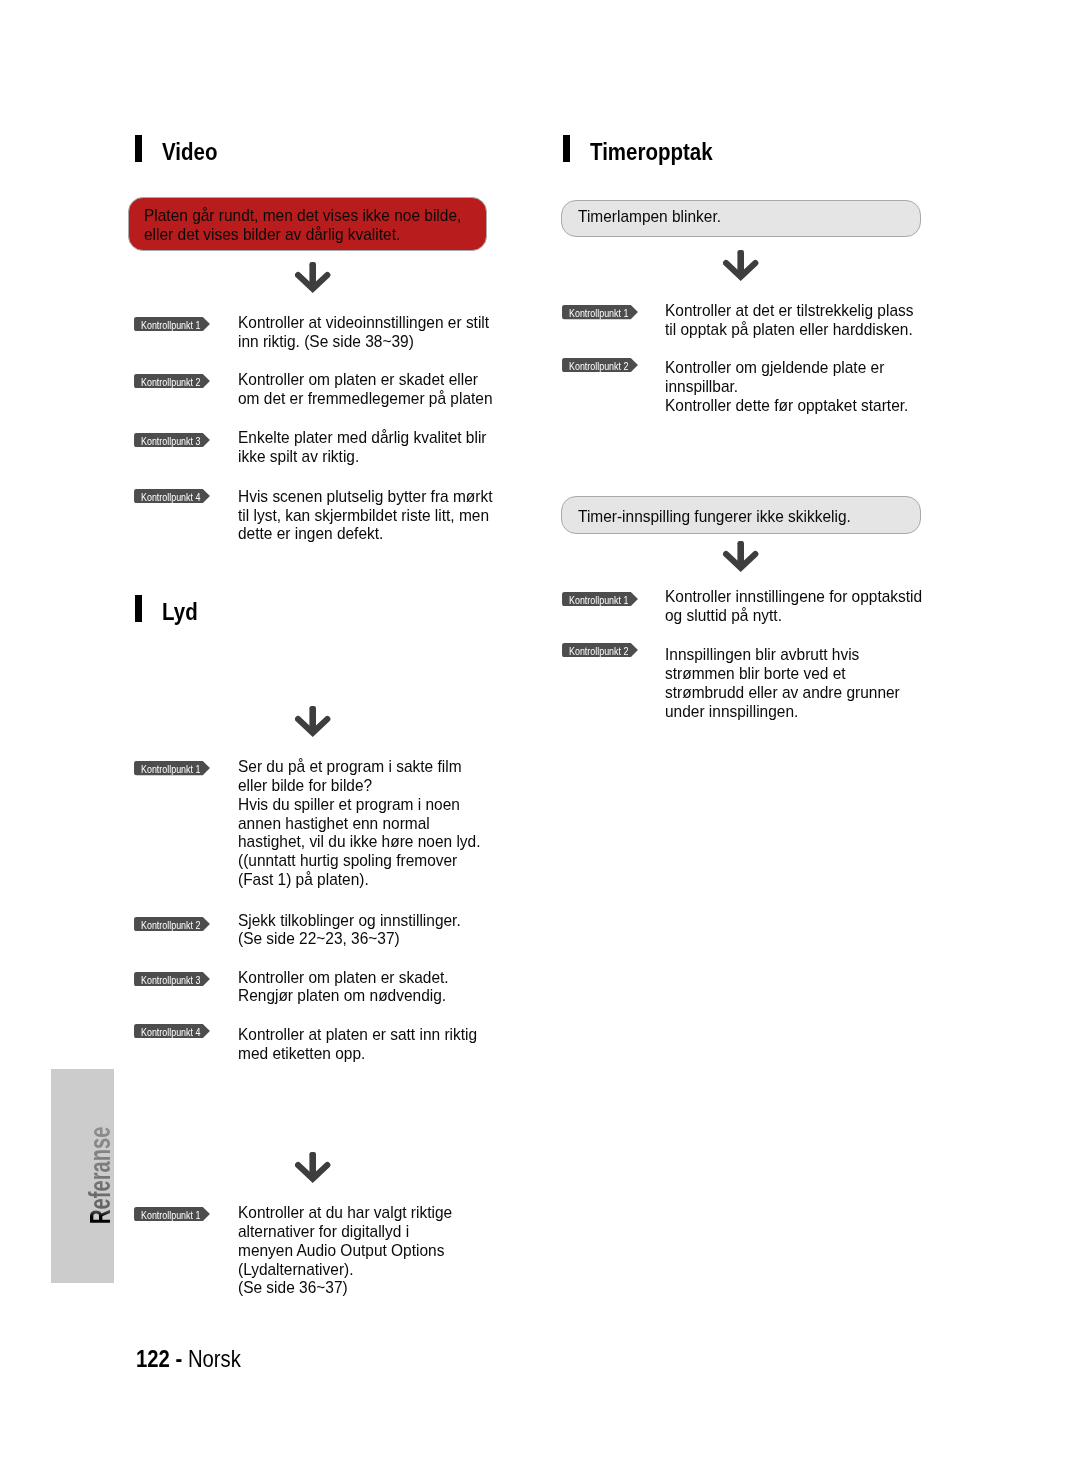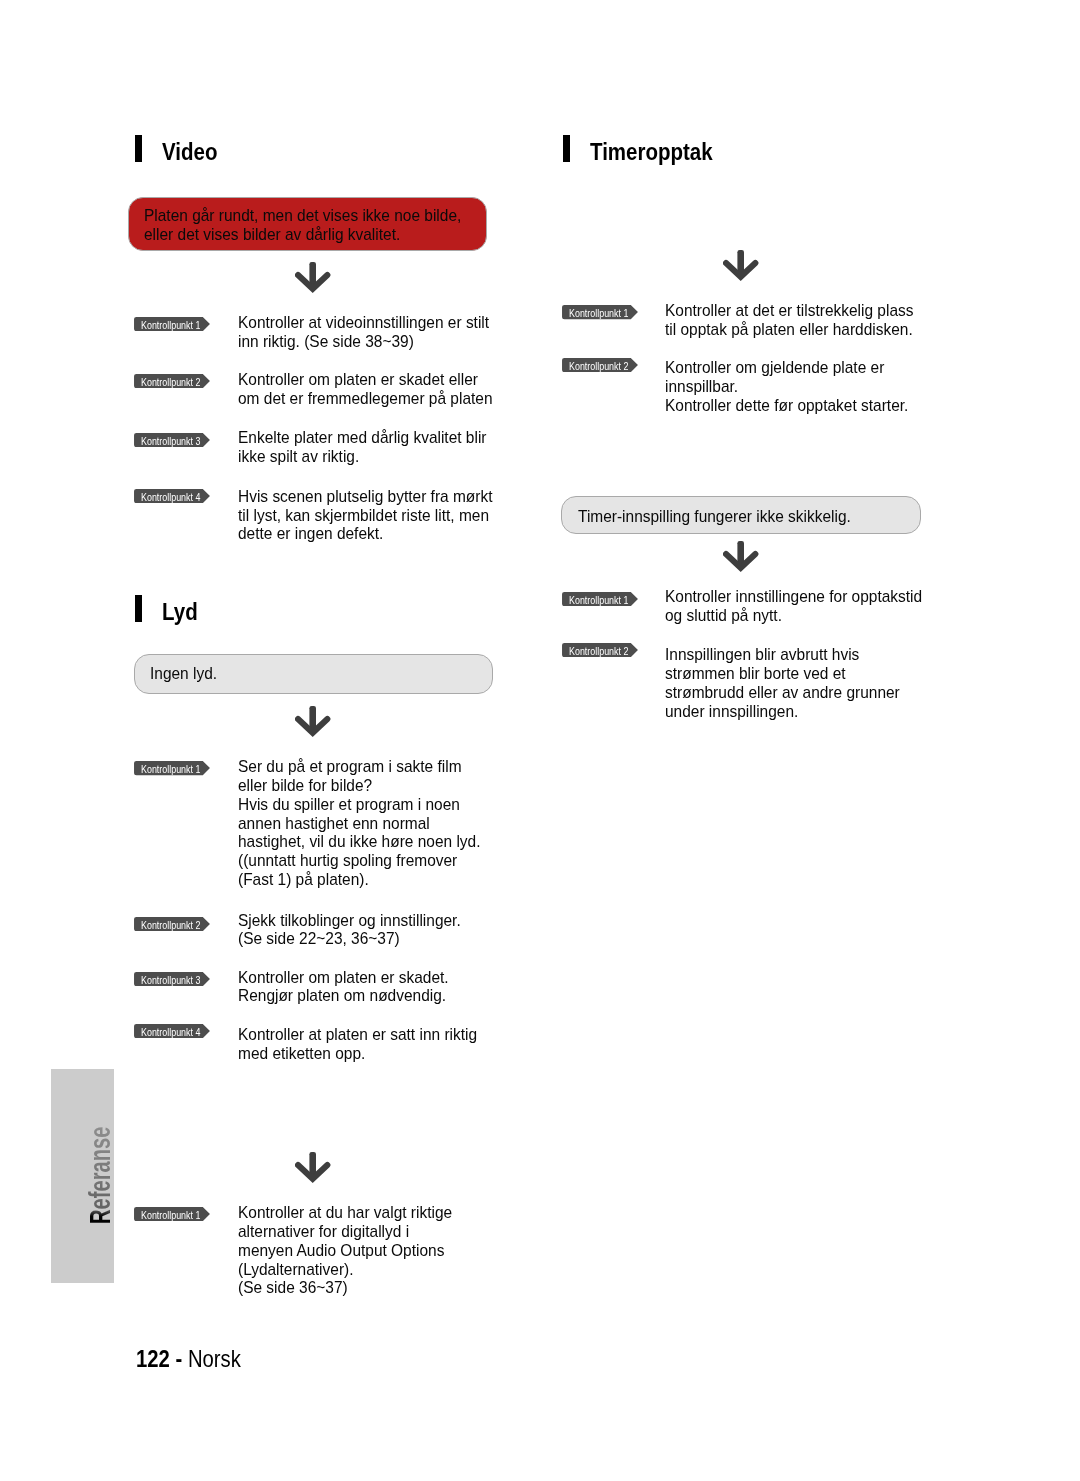--- a/index.html
+++ b/index.html
@@ -92,23 +92,20 @@
       </svg>
       <span class="lbl" style="left: 6.4px; top: 2px; transform: scaleX(0.81); color: rgb(255, 255, 255);">Kontrollpunkt 4</span>
     </div>
     <div class="cp-text" style="color: rgb(10, 10, 10); left: 238.4px; top: 487.6px;">Hvis scenen plutselig bytter fra mørkt
 til lyst, kan skjermbildet riste litt, men
 dette er ingen defekt.</div>
     <div class="sec-head" style="left: 135px; top: 595.2px;">
       <span class="bar" style="background: rgb(0, 0, 0);"></span>
       <span class="ttl" style="left: 27.2px;">Lyd</span>
     </div>
-    <div class="sym-box" style="left: 134px; top: 654px; width: 359px; height: 40px; background: rgb(229, 229, 229); border: 1.3px solid rgb(169, 169, 169);">
-      <div class="st" style="color: rgb(10, 10, 10); left: 14.6px; top: 9.7px;">Ingen lyd.</div>
-    </div>
     <div class="arrow" style="left: 295px; top: 706.1px;">
       <svg width="36" height="31" viewBox="0 0 36 31" style="display:block">
         <rect x="14.4" y="0" width="6.6" height="26" rx="2.2" ry="2.2" fill="#3e3e3e"></rect>
         <path d="M3.03 13.0 L17.7 26.8 L32.37 13.0" fill="none" stroke="#3e3e3e" stroke-width="6.05" stroke-linecap="round" stroke-linejoin="miter" stroke-miterlimit="10"></path>
       </svg>
     </div>
     <div class="cp-badge" style="left: 134.3px; top: 761.4px; width: 76px; height: 14.2px;">
       <svg width="76" height="14.2" viewBox="0 0 76 14.2" style="display:block">
         <path d="M2.5 0 H68.8 L76 7.1 L68.8 14.2 H2.5 A2.5 2.5 0 0 1 0 11.7 V2.5 A2.5 2.5 0 0 1 2.5 0 Z" fill="#4d4d4d"></path>
       </svg>
@@ -159,20 +156,23 @@
     </div>
     <div class="cp-text" style="color: rgb(10, 10, 10); left: 238.4px; top: 1203.8px;">Kontroller at du har valgt riktige
 alternativer for digitallyd i
 menyen Audio Output Options
 (Lydalternativer).
 (Se side 36~37)</div>
     <div class="sec-head" style="left: 563.1px; top: 135px;">
       <span class="bar" style="background: rgb(0, 0, 0);"></span>
       <span class="ttl" style="left: 26.5px;">Timeropptak</span>
     </div>
+    <div class="sym-box" style="left: 561px; top: 199.5px; width: 359.5px; height: 37.2px; background: rgb(229, 229, 229); border: 1.3px solid rgb(169, 169, 169);">
+      <div class="st" style="color: rgb(10, 10, 10); left: 16.4px; top: 7.1px;">Timerlampen blinker.</div>
+    </div>
     <div class="arrow" style="left: 723.1px; top: 250.1px;">
       <svg width="36" height="31" viewBox="0 0 36 31" style="display:block">
         <rect x="14.4" y="0" width="6.6" height="26" rx="2.2" ry="2.2" fill="#3e3e3e"></rect>
         <path d="M3.03 13.0 L17.7 26.8 L32.37 13.0" fill="none" stroke="#3e3e3e" stroke-width="6.05" stroke-linecap="round" stroke-linejoin="miter" stroke-miterlimit="10"></path>
       </svg>
     </div>
     <div class="cp-badge" style="left: 562.4px; top: 305.4px; width: 76px; height: 14.2px;">
       <svg width="76" height="14.2" viewBox="0 0 76 14.2" style="display:block">
         <path d="M2.5 0 H68.8 L76 7.1 L68.8 14.2 H2.5 A2.5 2.5 0 0 1 0 11.7 V2.5 A2.5 2.5 0 0 1 2.5 0 Z" fill="#4d4d4d"></path>
       </svg>

